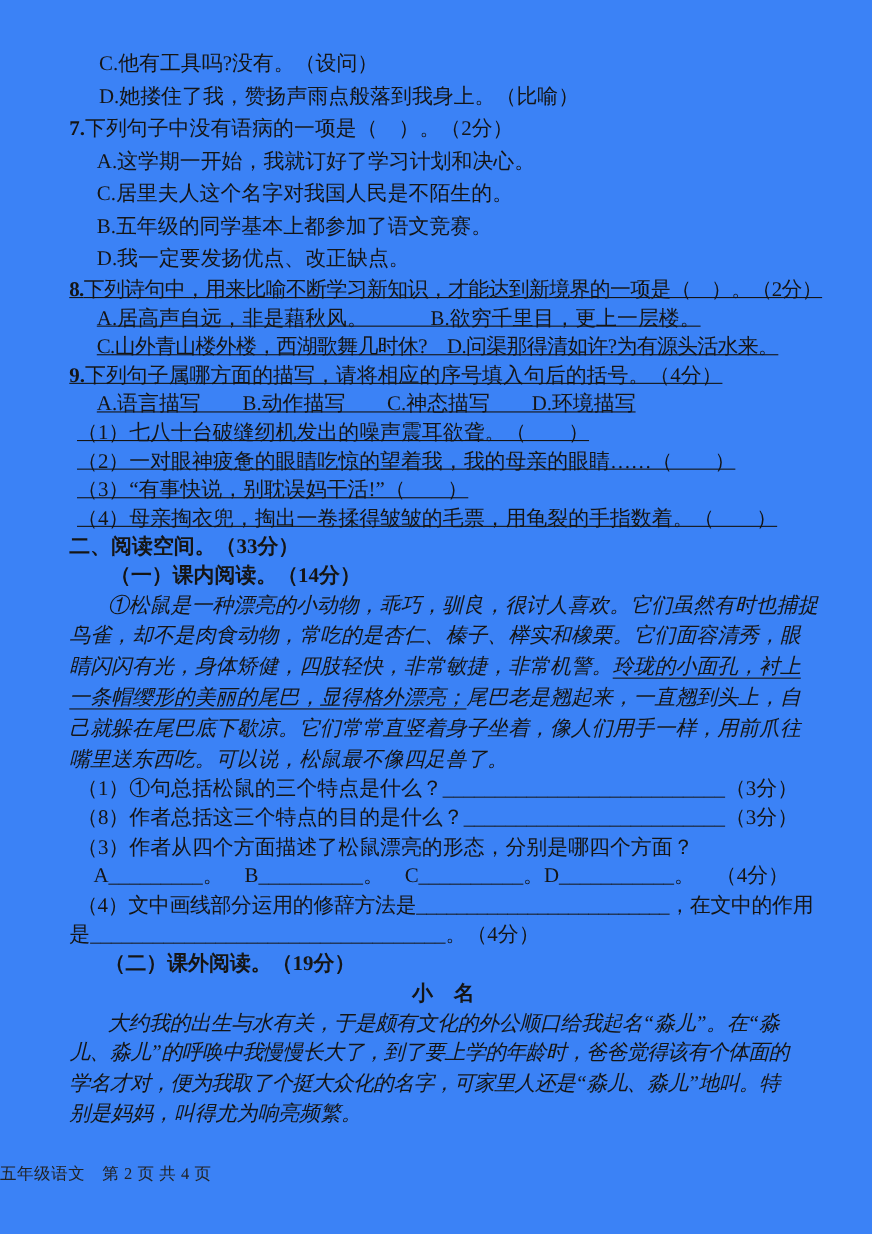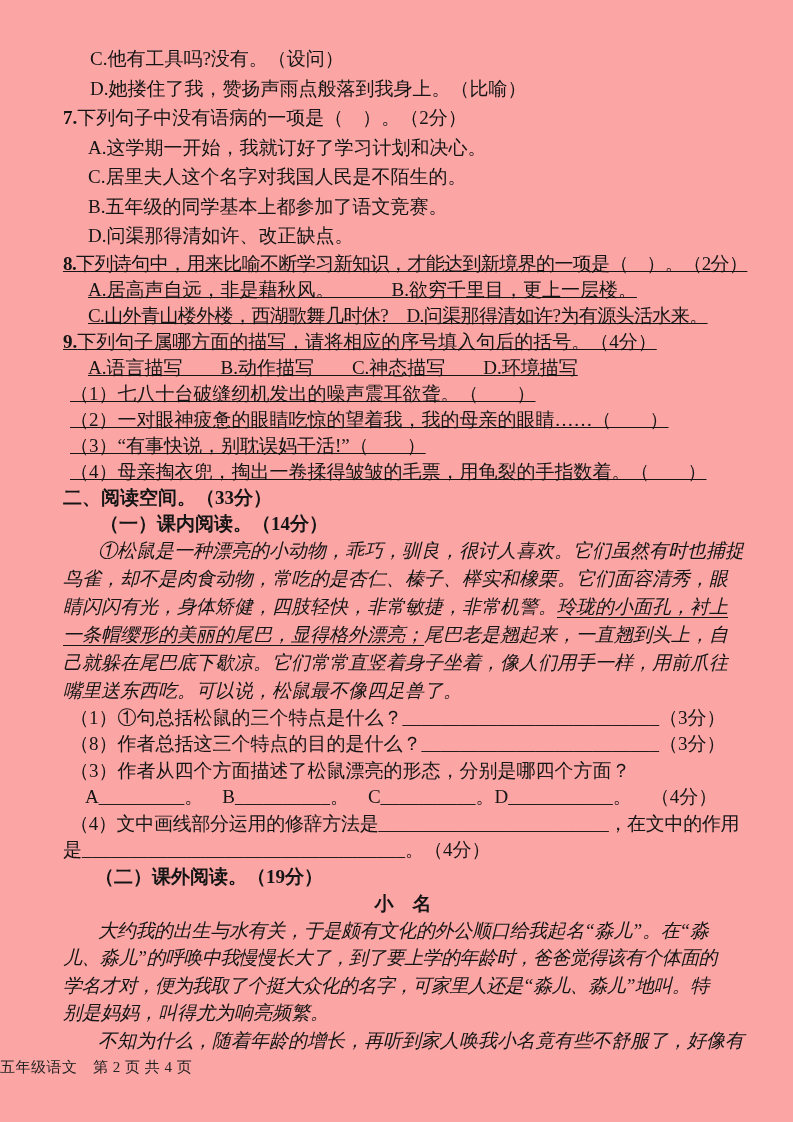--- a/index.html
+++ b/index.html
@@ -1,21 +1,21 @@
 <!DOCTYPE html>
 <html><head>
 <meta charset="utf-8">
 <style>
   html, body { margin: 0; padding: 0; background: #e8e8e8; }
   .page {
     position: relative;
     width: 793px;
     height: 1122px;
     margin: 0 auto;
-    background: #fca5a5;
+    background: #3b82f6;
     color: #151515;
     font-family: "Liberation Serif", "DejaVu Serif", serif;
     overflow: hidden;
   }
   .content {
     position: absolute;
     left: 63px;
     top: 44px;
     width: 680px;
     font-size: 19px;
@@ -67,21 +67,21 @@
   <div class="content">
 
     <div class="grp-top">
       <div class="row ind-pre">C.他有工具吗?没有。（设问）</div>
       <div class="row ind-pre">D.她搂住了我，赞扬声雨点般落到我身上。（比喻）</div>
 
       <div class="row"><span class="b">7.</span><span>下列句子中没有语病的一项是（　）。（2分）</span></div>
       <div class="row ind-opt">A.这学期一开始，我就订好了学习计划和决心。</div>
       <div class="row ind-opt">C.居里夫人这个名字对我国人民是不陌生的。</div>
       <div class="row ind-opt">B.五年级的同学基本上都参加了语文竞赛。</div>
-      <div class="row ind-opt">D.问渠那得清如许、改正缺点。</div>
+      <div class="row ind-opt">D.我一定要发扬优点、改正缺点。</div>
     </div>
 
     <div class="grp-mid">
       <div class="row tight"><span class="b">8.</span><span>下列诗句中，用来比喻不断学习新知识，才能达到新境界的一项是（　）。（2分）</span></div>
       <div class="row ind-opt">A.居高声自远，非是藉秋风。　　　B.欲穷千里目，更上一层楼。</div>
       <div class="row ind-opt tight">C.山外青山楼外楼，西湖歌舞几时休?　D.问渠那得清如许?为有源头活水来。</div>
 
       <div class="row"><span class="b">9.</span><span>下列句子属哪方面的描写，请将相应的序号填入句后的括号。（4分）</span></div>
       <div class="row ind-opt">A.语言描写　　B.动作描写　　C.神态描写　　D.环境描写</div>
       <div class="row ind-item">（1）七八十台破缝纫机发出的噪声震耳欲聋。（　　）</div>
@@ -112,19 +112,18 @@
     </div>
 
     <div class="row hrow b ind-sub2">（二）课外阅读。（19分）</div>
     <div class="title-row b">小　名</div>
 
     <div class="story kai">
       <div class="row ind-first tight2">大约我的出生与水有关，于是颇有文化的外公顺口给我起名“淼儿”。在“淼</div>
       <div class="row tight">儿、淼儿”的呼唤中我慢慢长大了，到了要上学的年龄时，爸爸觉得该有个体面的</div>
       <div class="row tight">学名才对，便为我取了个挺大众化的名字，可家里人还是“淼儿、淼儿”地叫。特</div>
       <div class="row">别是妈妈，叫得尤为响亮频繁。</div>
-      <div class="row ind-first">不知为什么，随着年龄的增长，再听到家人唤我小名竟有些不舒服了，好像有</div>
     </div>
 
   </div>
 
   <div class="footer">五年级语文　第 2 页 共 4 页</div>
 </div>
 
 </body></html>

